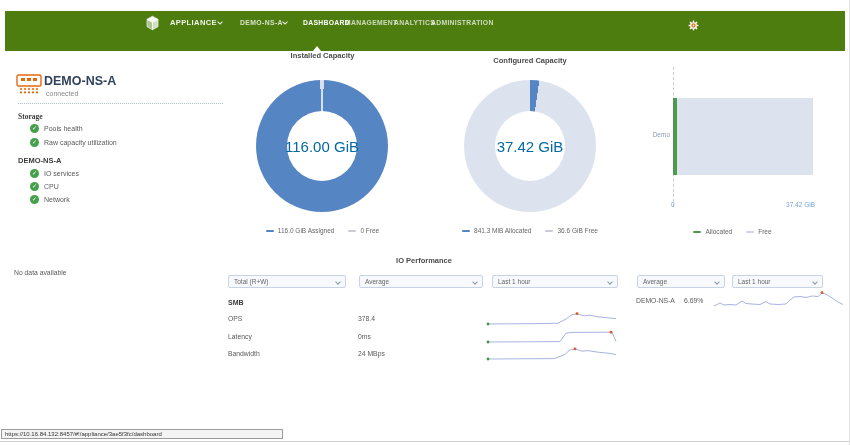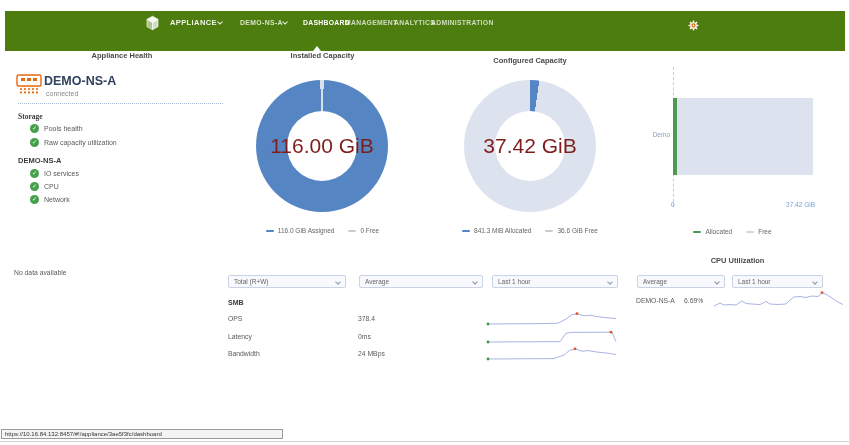--- a/index.html
+++ b/index.html
@@ -25,21 +25,21 @@
   .health-status { position:absolute; left:46px; top:90px; font-size:7px; color:#8a8a8a; }
   .health-sep { position:absolute; left:18px; top:103px; width:205px; border-bottom:1px dotted #a9bcd6; }
   .group-heading { position:absolute; font-size:7.5px; font-weight:bold; color:#3c3c3c; }
   .health-item { position:absolute; display:flex; align-items:center; gap:5px; }
   .check { width:9px; height:9px; border-radius:50%; background:#46a04b; color:#fff; font-size:6px; line-height:9px; text-align:center; flex:0 0 auto; }
   .health-item span.lbl { font-size:7px; color:#5a5a5a; }
 
   
   .donut { position:absolute; width:132px; height:132px; border-radius:50%; }
   .donut .hole { position:absolute; left:31px; top:31px; width:70px; height:70px; border-radius:50%; background:#fff; display:flex; align-items:center; justify-content:center; }
-  .donut .hole span { font-size:21px; color:#7f1d1d; white-space:nowrap; }
+  .donut .hole span { font-size:15px; color:#0369a1; white-space:nowrap; }
   .donut.full { background:conic-gradient(#d9e0ec 0deg 1.5deg, #5585c2 1.5deg 358.5deg, #d9e0ec 358.5deg 360deg); }
   .donut.sliver { background:conic-gradient(#5585c2 0deg 8deg, #dde3ee 8deg 360deg); }
 
   .legend { position:absolute; display:flex; justify-content:center; gap:14px; font-size:6.5px; color:#666; }
   .legend .item { display:flex; align-items:center; gap:4px; cursor:pointer; }
   .dash { width:8px; height:2px; border-radius:1px; }
   .dash.blue { background:#5585c2; }
   .dash.gray { background:#c9ccd4; }
   .dash.green { background:#4d9950; }
   .dash.lgray { background:#cfd5e2; }
@@ -99,21 +99,20 @@
             <line x1="13.6" y1="13.6" x2="16.5" y2="16.5"></line>
           <line x1="3.5" y1="16.5" x2="6.4" y2="13.6"></line>
             <line x1="13.6" y1="6.4" x2="16.5" y2="3.5"></line>
         </g>
         <circle cx="10" cy="10" r="5" fill="#e8690c" stroke="#fff" stroke-width="2.2"></circle>
         <circle cx="10" cy="10" r="1.6" fill="#fff"></circle>
       </svg>
     </span>
   </div>
 
-  <div class="panel-title" style="left:8px; top:51px; width:228px;">Appliance Health</div>
 
   <span style="position:absolute; left:16px; top:74px;">
     <svg width="26" height="20" viewBox="0 0 26 20">
       <rect x="1" y="1" width="24" height="11" rx="1.5" fill="none" stroke="#e8690c" stroke-width="1.4"></rect>
       <rect x="5" y="4" width="4" height="3" fill="#e8690c"></rect>
       <rect x="11" y="4" width="4" height="3" fill="#e8690c"></rect>
       <rect x="17" y="4" width="4" height="3" fill="#e8690c"></rect>
       <g fill="#e8690c">
         <circle cx="5" cy="15" r="1.1"></circle>
           <circle cx="9" cy="15" r="1.1"></circle>
@@ -202,20 +201,21 @@
         <span>Allocated</span>
       </span>
     <span class="item">
         <span class="dash lgray"></span>
         <span>Free</span>
       </span>
   </div>
 
   <div class="small-label" style="left:14px; top:269px;">No data available</div>
 
+  <div class="panel-title" style="left:228px; top:256px; width:392px;">IO Performance</div>
 
   <div class="dd" style="left:228px; top:275px; width:118px;">
     <span>Total (R+W)</span><span class="dd-chev"></span>
   </div>
   <div class="dd" style="left:359px; top:275px; width:124px;">
     <span>Average</span><span class="dd-chev"></span>
   </div>
   <div class="dd" style="left:492px; top:275px; width:126px;">
     <span>Last 1 hour</span><span class="dd-chev"></span>
   </div>
@@ -239,21 +239,20 @@
   </svg>
 
   <div class="small-label" style="left:228px; top:350px;">Bandwidth</div>
   <div class="small-value" style="left:358px; top:350px;">24 MBps</div>
   <svg class="spark" style="left:486px; top:345px;" width="132" height="18">
     <path d="M2 14 L68 13.6 L78 10 L84 5 L90 4.2 L96 6.2 L102 5.6 L112 7.2 L122 8.2 L130 9.6" fill="none" stroke="#aab3e2" stroke-width="1"></path>
     <circle cx="2" cy="14" r="1.4" fill="#3a9a3a"></circle>
     <circle cx="89" cy="3.8" r="1.4" fill="#e0552b"></circle>
   </svg>
 
-  <div class="panel-title" style="left:630px; top:256px; width:215px;">CPU Utilization</div>
 
   <div class="dd" style="left:637px; top:275px; width:88px;">
     <span>Average</span><span class="dd-chev"></span>
   </div>
   <div class="dd" style="left:732px; top:275px; width:91px;">
     <span>Last 1 hour</span><span class="dd-chev"></span>
   </div>
 
   <div class="small-label" style="left:636px; top:297px;">DEMO-NS-A</div>
   <div class="small-value" style="left:684px; top:297px;">6.69%</div>

